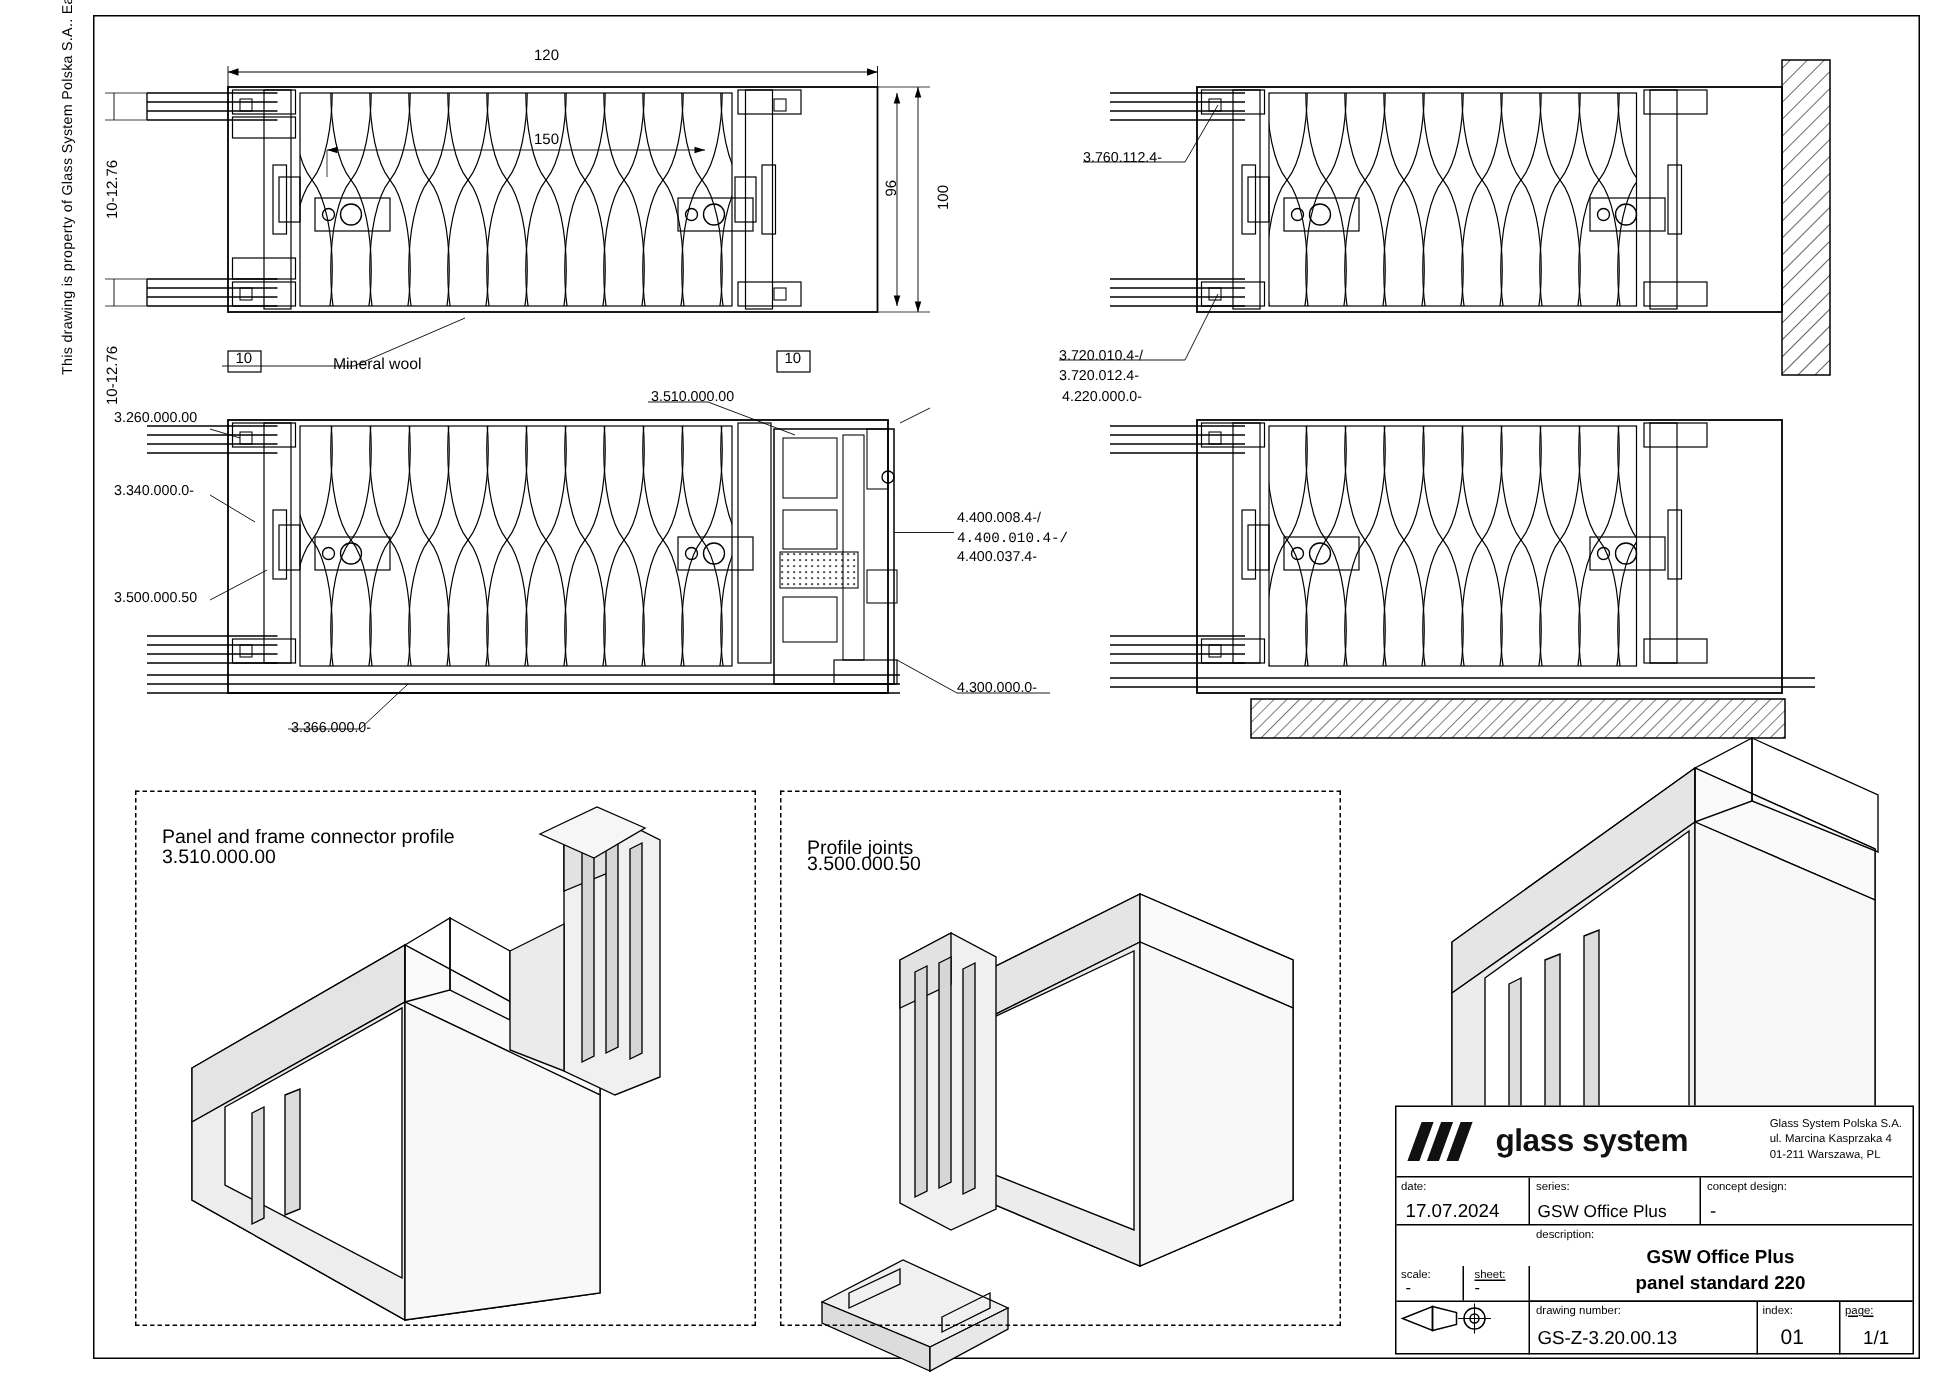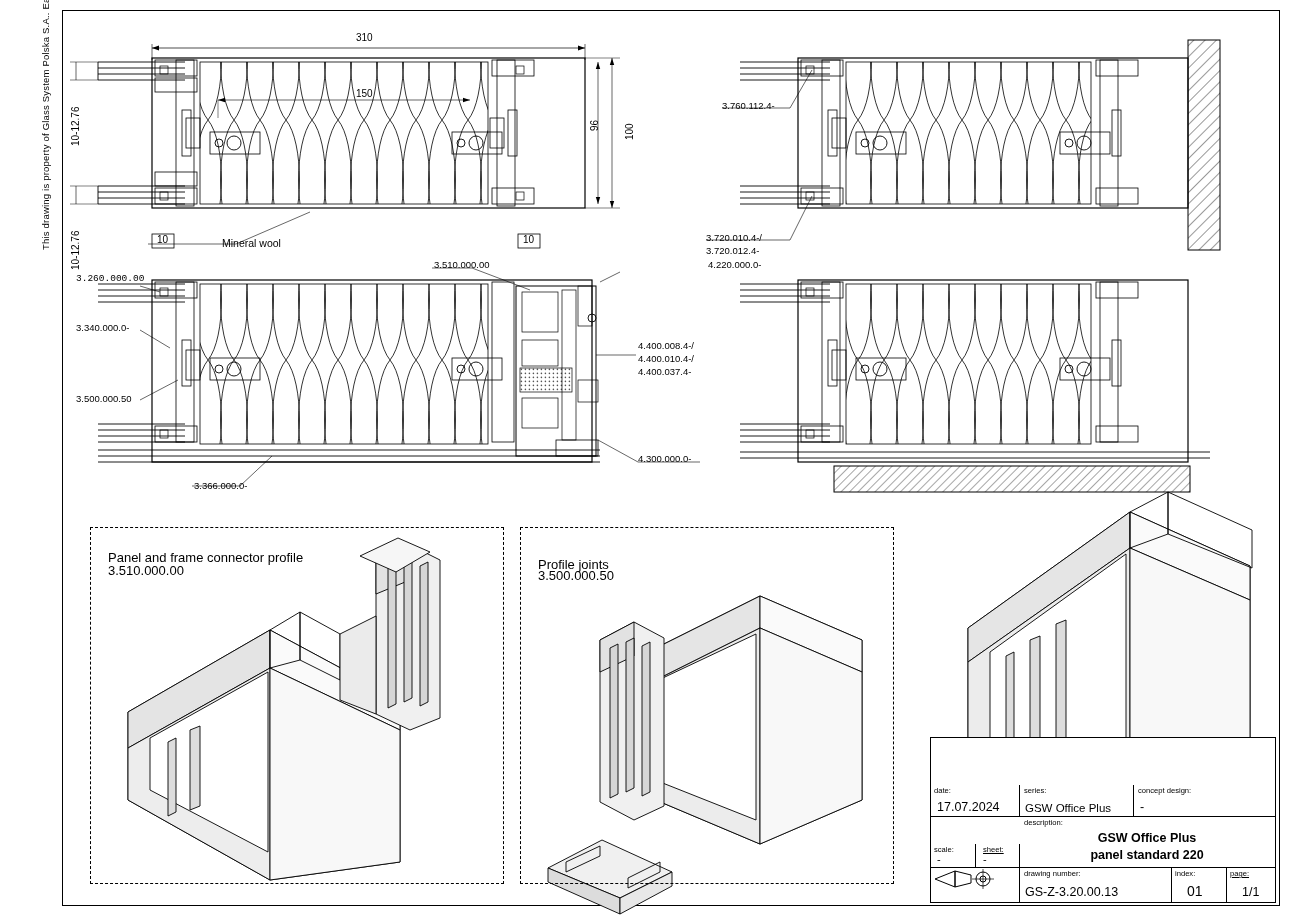--- a/index.html
+++ b/index.html
@@ -305,58 +305,71 @@
       <path d="M1130 548 L1250 600 L1250 766 L1130 830 Z" fill="#f8f8f8"></path>
       <path d="M990 652 L1126 554 L1126 806 L990 742 Z" fill="#fff"></path>
       <path d="M1006 656 L1014 652 L1014 756 L1006 760 Z" fill="#ddd"></path>
       <path d="M1030 640 L1040 636 L1040 748 L1030 752 Z" fill="#ddd"></path>
       <path d="M1056 624 L1066 620 L1066 742 L1056 746 Z" fill="#ddd"></path>
       <path d="M1130 512 L1168 492 L1168 534 L1130 548 Z"></path>
       <path d="M1168 492 L1252 530 L1252 568 L1168 534 Z"></path>
     </g>
   </svg>
 
-  <div style="position:absolute;left:356px;top:32px;" class="dim">310</div>
+  <div style="position:absolute;left:356px;top:32px;" class="dim">120</div>
   <div style="position:absolute;left:341px;top:88px;margin-left:15px;" class="dim">150</div>
   <div style="position:absolute;left:589px;top:131px;transform:rotate(-90deg);transform-origin:0 0;" class="dim">96</div>
   <div style="position:absolute;left:624px;top:140px;transform:rotate(-90deg);transform-origin:0 0;" class="dim">100</div>
   <div style="position:absolute;left:70px;top:146px;transform:rotate(-90deg);transform-origin:0 0;white-space:nowrap;" class="dim">10-12.76</div>
   <div style="position:absolute;left:70px;top:270px;transform:rotate(-90deg);transform-origin:0 0;white-space:nowrap;" class="dim">10-12.76</div>
   <div style="position:absolute;left:157px;top:234px;" class="dim">10</div>
   <div style="position:absolute;left:523px;top:234px;" class="dim">10</div>
 
   <div style="position:absolute;left:222px;top:237px;" class="lbl">Mineral wool</div>
 
   <div style="position:absolute;left:722px;top:100px;" class="lblsm">3.760.112.4-</div>
   <div style="position:absolute;left:706px;top:232px;" class="lblsm">3.720.010.4-/</div>
   <div style="position:absolute;left:706px;top:245px;" class="lblsm">3.720.012.4-</div>
 
-  <div style="position:absolute;left:76px;top:273px;font-family:Liberation Mono, monospace;" class="lblsm">3.260.000.00</div>
+  <div style="position:absolute;left:76px;top:273px;" class="lblsm">3.260.000.00</div>
   <div style="position:absolute;left:76px;top:322px;" class="lblsm">3.340.000.0-</div>
   <div style="position:absolute;left:76px;top:393px;" class="lblsm">3.500.000.50</div>
   <div style="position:absolute;left:194px;top:480px;" class="lblsm">3.366.000.0-</div>
 
   <div style="position:absolute;left:434px;top:259px;" class="lblsm">3.510.000.00</div>
   <div style="position:absolute;left:708px;top:259px;" class="lblsm">4.220.000.0-</div>
 
   <div style="position:absolute;left:638px;top:340px;" class="lblsm">4.400.008.4-/</div>
-  <div style="position:absolute;left:638px;top:353px;" class="lblsm">4.400.010.4-/</div>
+  <div style="position:absolute;left:638px;top:353px;font-family:Liberation Mono, monospace;" class="lblsm">4.400.010.4-/</div>
   <div style="position:absolute;left:638px;top:366px;" class="lblsm">4.400.037.4-</div>
   <div style="position:absolute;left:638px;top:453px;" class="lblsm">4.300.000.0-</div>
 
   <div class="dash-box" style="left:90px;top:527px;width:414px;height:357px;"></div>
   <div style="position:absolute;left:108px;top:538px;" class="cap">Panel and frame connector profile</div>
   <div style="position:absolute;left:108px;top:563px;font-size:13px;">3.510.000.00</div>
 
   <div class="dash-box" style="left:520px;top:527px;width:374px;height:357px;"></div>
   <div style="position:absolute;left:538px;top:545px;" class="cap">Profile joints</div>
   <div style="position:absolute;left:538px;top:568px;font-size:13px;">3.500.000.50</div>
 
   <div id="titleblock">
 
+    <div id="tb-logo">
+      <span class="logo-mark">
+        <i style="left:0"></i>
+          <i style="left:13px"></i>
+          <i style="left:26px"></i>
+      </span>
+      <span class="logo-text">glass system</span>
+      <span class="logo-addr">
+        <span style="display:block">Glass System Polska S.A.</span>
+        <span style="display:block">ul. Marcina Kasprzaka 4</span>
+        <span style="display:block">01-211 Warszawa, PL</span>
+      </span>
+    </div>
 
     <div class="tb-row" style="top:47px;height:32px;">
       <div class="vline" style="left:88px;"></div>
       <div class="vline" style="left:202px;"></div>
       <div style="position:absolute;left:0;top:0;width:88px;height:100%;">
         <span class="cellh">date:</span>
         <span class="cellv">17.07.2024</span>
       </div>
       <div style="position:absolute;left:88px;top:0;width:114px;height:100%;">
         <span class="cellh" style="left:5px;">series:</span>

